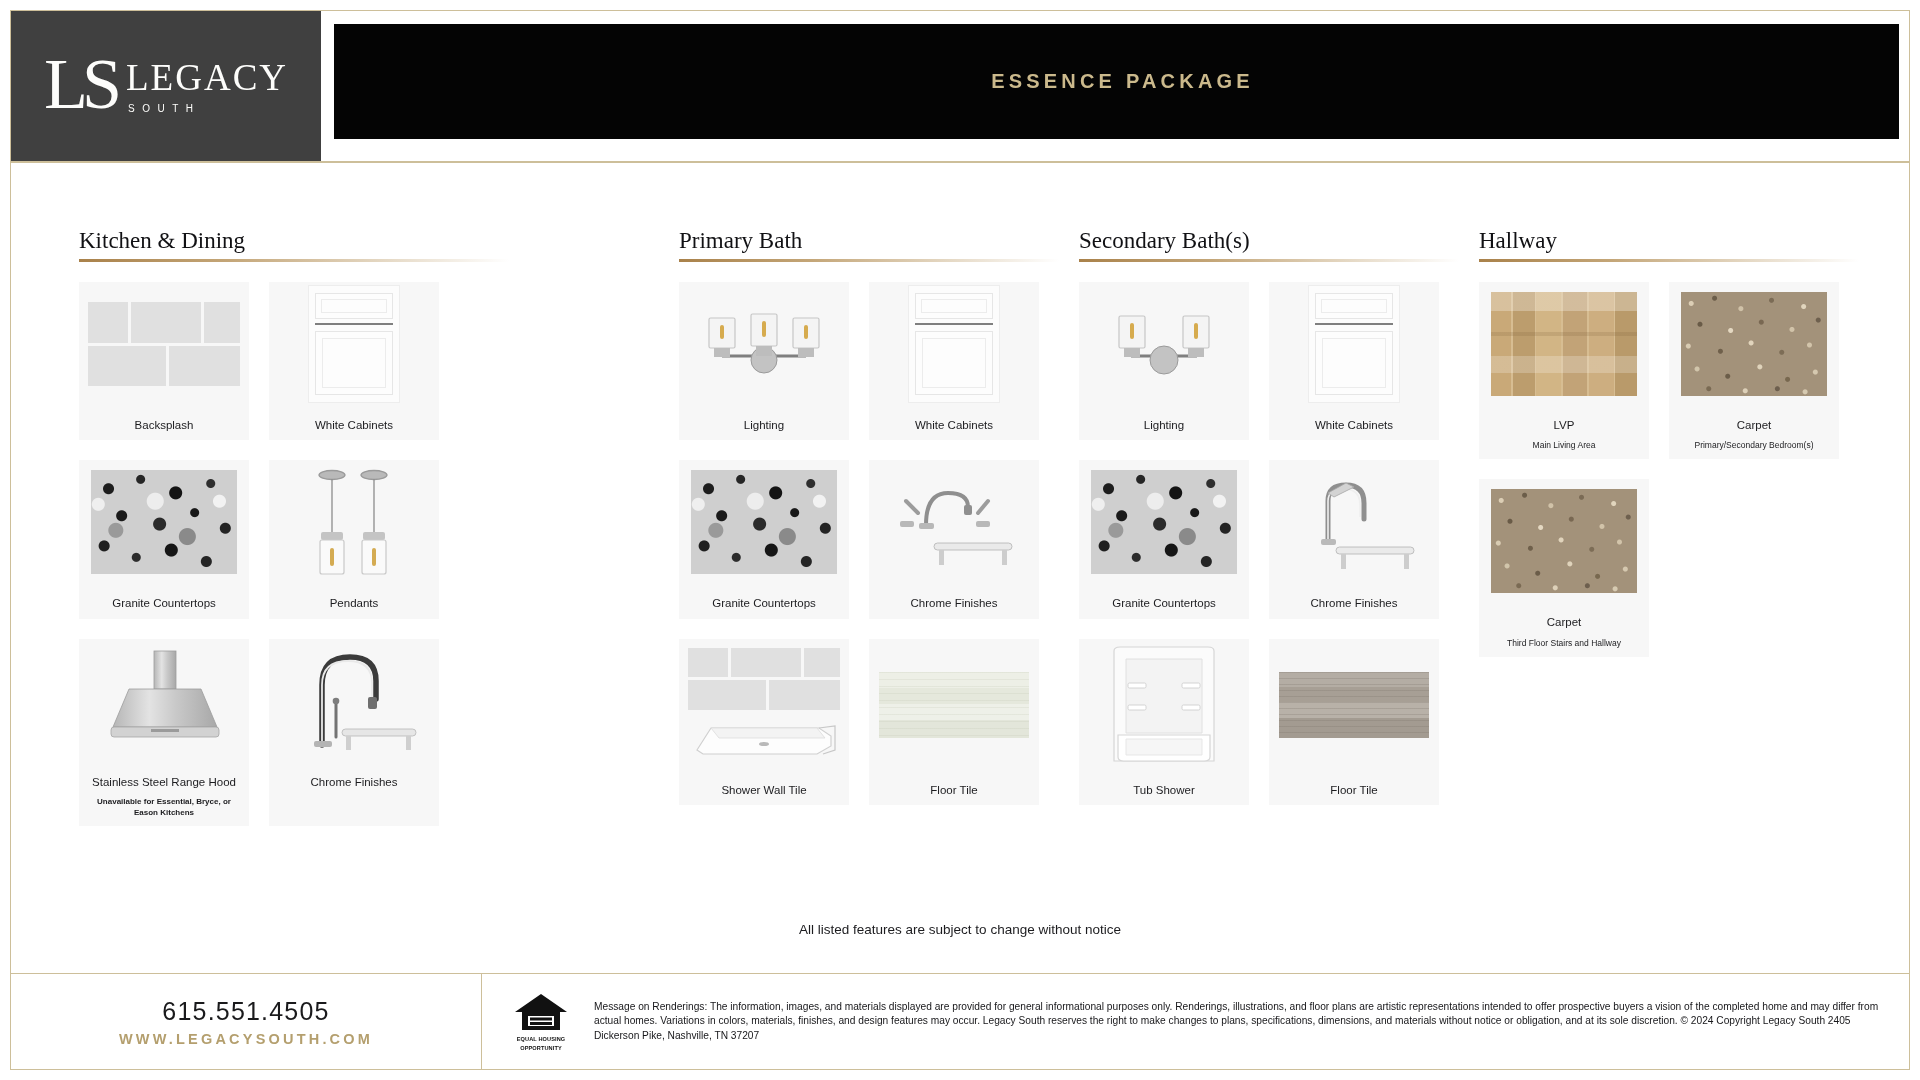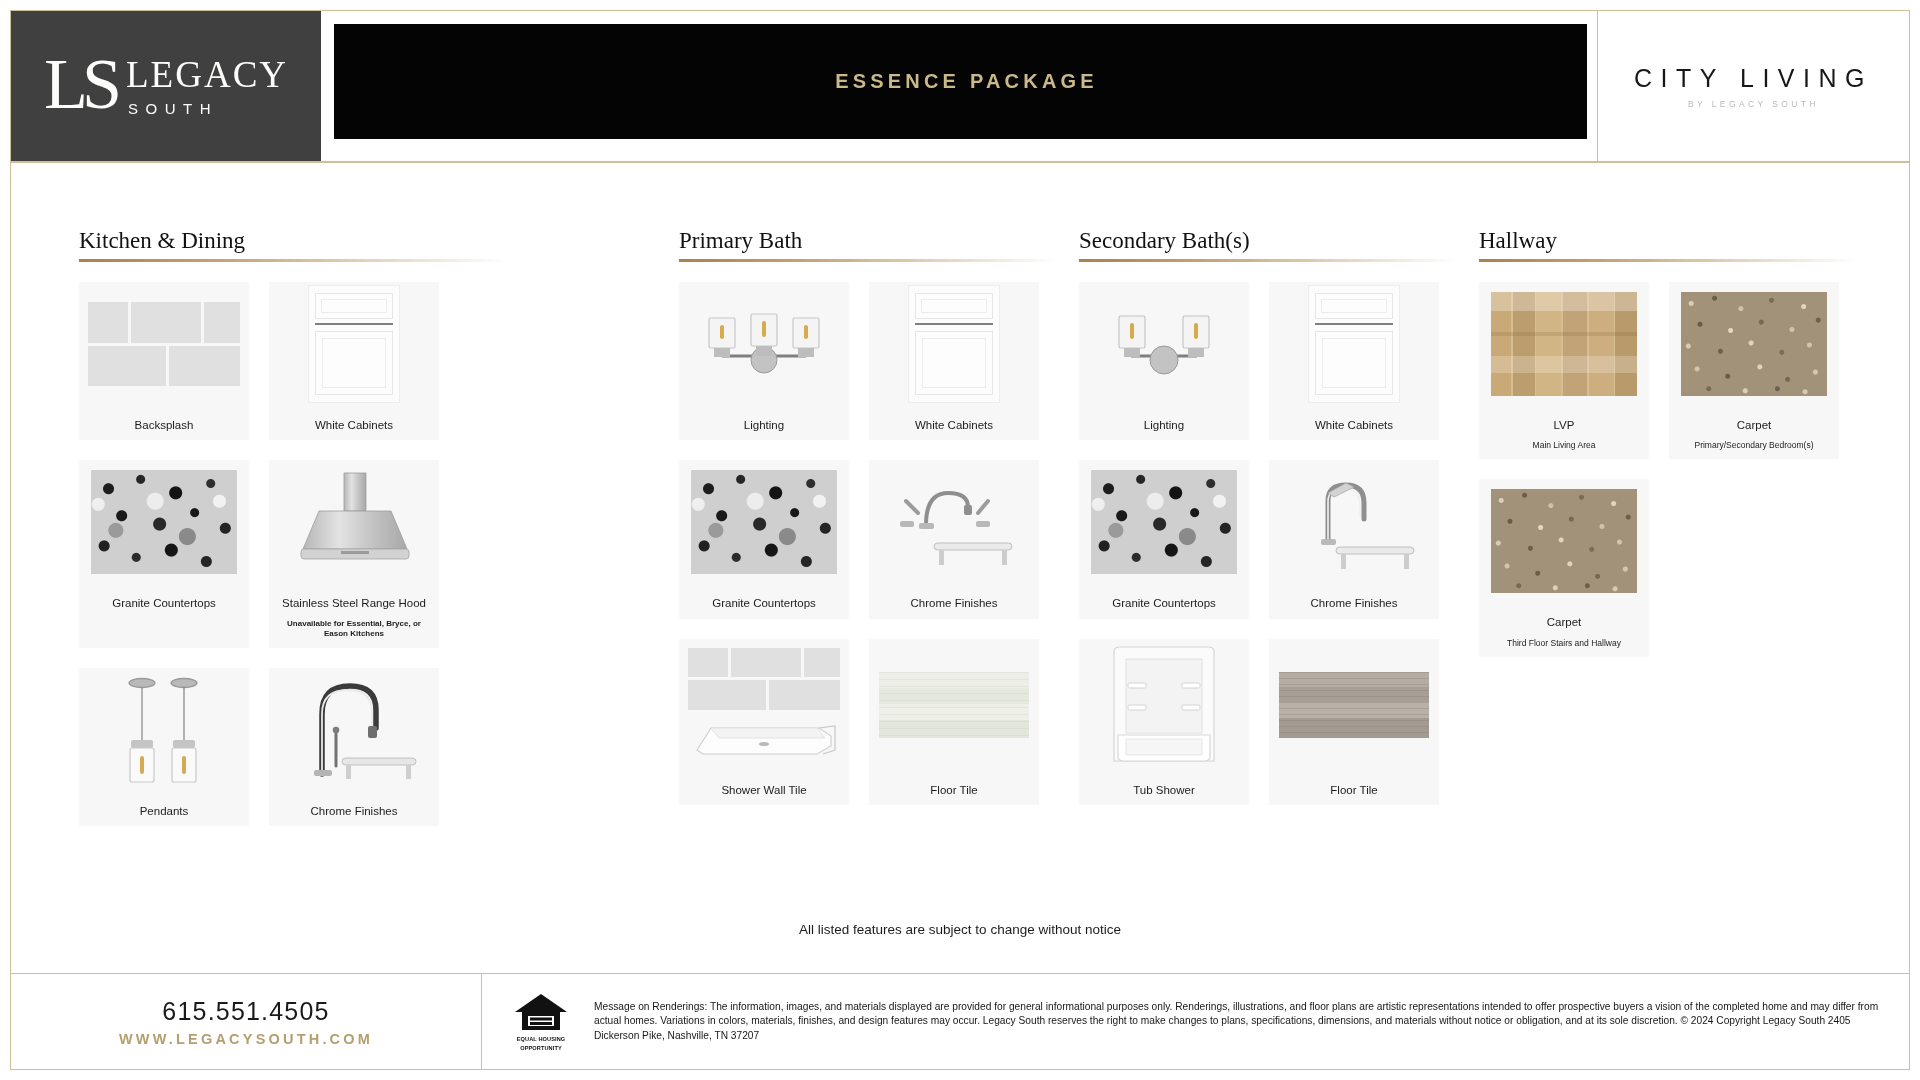--- a/index.html
+++ b/index.html
@@ -50,21 +50,21 @@
   }
   .ls-name { display:flex; flex-direction:column; align-items:flex-start; }
   .ls-legacy {
     font-family:"Liberation Serif", serif;
     font-size:37px;
     color:#fdfdfb;
     letter-spacing:2px;
     line-height:1;
   }
   .ls-south {
-    font-size:15px;
+    font-size:10px;
     color:#fdfdfb;
     letter-spacing:7.5px;
     margin-top:7px;
     margin-left:2px;
   }
   .title-wrap {
     flex:1;
     padding:13px 10px 22px 13px;
     display:flex;
   }
@@ -382,24 +382,20 @@
           <div class="ls-south">SOUTH</div>
         </div>
       </div>
 
       <div class="title-wrap">
         <div class="title-bar">
           <div class="title-text">ESSENCE PACKAGE</div>
         </div>
       </div>
 
-      <div class="brand-block">
-        <div class="cl-main">CITY LIVING</div>
-        <div class="cl-sub">BY LEGACY SOUTH</div>
-      </div>
 
     </div>
     <div class="header-rule"></div>
 
     <div class="content">
 
       <div class="col" style="left:68px; width:430px;">
         <div class="col-head">Kitchen &amp; Dining</div>
         <div class="col-rule"></div>
         <div class="grid">
@@ -430,41 +426,20 @@
               </div>
             </div>
             <div class="tile-label">White Cabinets</div>
           </div>
 
           <div class="tile">
             <div class="swatch">
               <div class="granite"></div>
             </div>
             <div class="tile-label">Granite Countertops</div>
-          </div>
-
-          <div class="tile">
-            <div class="swatch">
-              <svg width="130" height="115" viewBox="0 0 130 115">
-                <defs>
-                  <linearGradient id="sshood" x1="0" y1="0" x2="1" y2="0">
-                    <stop offset="0%" stop-color="#b6b6b6"></stop>
-                      <stop offset="35%" stop-color="#e3e3e3"></stop>
-                    <stop offset="60%" stop-color="#c9c9c9"></stop>
-                      <stop offset="100%" stop-color="#a8a8a8"></stop>
-                  </linearGradient>
-                </defs>
-                <rect x="55" y="8" width="22" height="38" fill="url(#sshood)" stroke="#9d9d9d" stroke-width="0.8"></rect>
-                <path d="M30 46 L102 46 L118 84 L14 84 Z" fill="url(#sshood)" stroke="#9d9d9d" stroke-width="0.8"></path>
-                <rect x="12" y="84" width="108" height="10" rx="3" fill="#d2d2d2" stroke="#a5a5a5" stroke-width="0.8"></rect>
-                <rect x="52" y="86" width="28" height="3" fill="#9b9b9b"></rect>
-              </svg>
-            </div>
-            <div class="tile-label">Stainless Steel Range Hood</div>
-            <div class="tile-sub">Unavailable for Essential, Bryce, or Eason Kitchens</div>
           </div>
 
           <div class="tile">
             <div class="swatch">
               <svg width="120" height="120" viewBox="0 0 120 120">
                 <g stroke="#8d8d8d" stroke-width="1.3" fill="none">
                   <ellipse cx="38" cy="13" rx="13" ry="4.5" fill="#b9b9b9" stroke="#9a9a9a"></ellipse>
                   <line x1="38" y1="17" x2="38" y2="72"></line>
                   <ellipse cx="80" cy="13" rx="13" ry="4.5" fill="#b9b9b9" stroke="#9a9a9a"></ellipse>
                   <line x1="80" y1="17" x2="80" y2="72"></line>
@@ -473,20 +448,41 @@
                   <rect x="27" y="70" width="22" height="8" rx="2" fill="#c4c4c4"></rect>
                   <rect x="69" y="70" width="22" height="8" rx="2" fill="#c4c4c4"></rect>
                   <rect x="26" y="78" width="24" height="34" rx="2" fill="#fafafa" stroke="#c9c9c9" stroke-width="1.2"></rect>
                   <rect x="68" y="78" width="24" height="34" rx="2" fill="#fafafa" stroke="#c9c9c9" stroke-width="1.2"></rect>
                   <rect x="36" y="86" width="4" height="18" rx="2" fill="#d4ab52"></rect>
                   <rect x="78" y="86" width="4" height="18" rx="2" fill="#d4ab52"></rect>
                 </g>
               </svg>
             </div>
             <div class="tile-label">Pendants</div>
+          </div>
+
+          <div class="tile">
+            <div class="swatch">
+              <svg width="130" height="115" viewBox="0 0 130 115">
+                <defs>
+                  <linearGradient id="sshood" x1="0" y1="0" x2="1" y2="0">
+                    <stop offset="0%" stop-color="#b6b6b6"></stop>
+                      <stop offset="35%" stop-color="#e3e3e3"></stop>
+                    <stop offset="60%" stop-color="#c9c9c9"></stop>
+                      <stop offset="100%" stop-color="#a8a8a8"></stop>
+                  </linearGradient>
+                </defs>
+                <rect x="55" y="8" width="22" height="38" fill="url(#sshood)" stroke="#9d9d9d" stroke-width="0.8"></rect>
+                <path d="M30 46 L102 46 L118 84 L14 84 Z" fill="url(#sshood)" stroke="#9d9d9d" stroke-width="0.8"></path>
+                <rect x="12" y="84" width="108" height="10" rx="3" fill="#d2d2d2" stroke="#a5a5a5" stroke-width="0.8"></rect>
+                <rect x="52" y="86" width="28" height="3" fill="#9b9b9b"></rect>
+              </svg>
+            </div>
+            <div class="tile-label">Stainless Steel Range Hood</div>
+            <div class="tile-sub">Unavailable for Essential, Bryce, or Eason Kitchens</div>
           </div>
 
           <div class="tile">
             <div class="swatch">
               <svg width="140" height="120" viewBox="0 0 140 120">
                 <path d="M38 104 L38 44 Q38 16 66 16 Q92 16 92 40 L92 58" fill="none" stroke="#3b3b3b" stroke-width="5.5" stroke-linecap="round"></path>
                 <path d="M38 104 L38 44 Q38 20 64 20 Q88 20 88 42 L88 56" fill="none" stroke="#e9e9e9" stroke-width="1.8"></path>
                 <rect x="84" y="56" width="9" height="12" rx="2" fill="#6f6f6f"></rect>
                 <line x1="52" y1="62" x2="52" y2="96" stroke="#737373" stroke-width="3" stroke-linecap="round"></line>
                 <circle cx="52" cy="60" r="3.3" fill="#7d7d7d"></circle>

